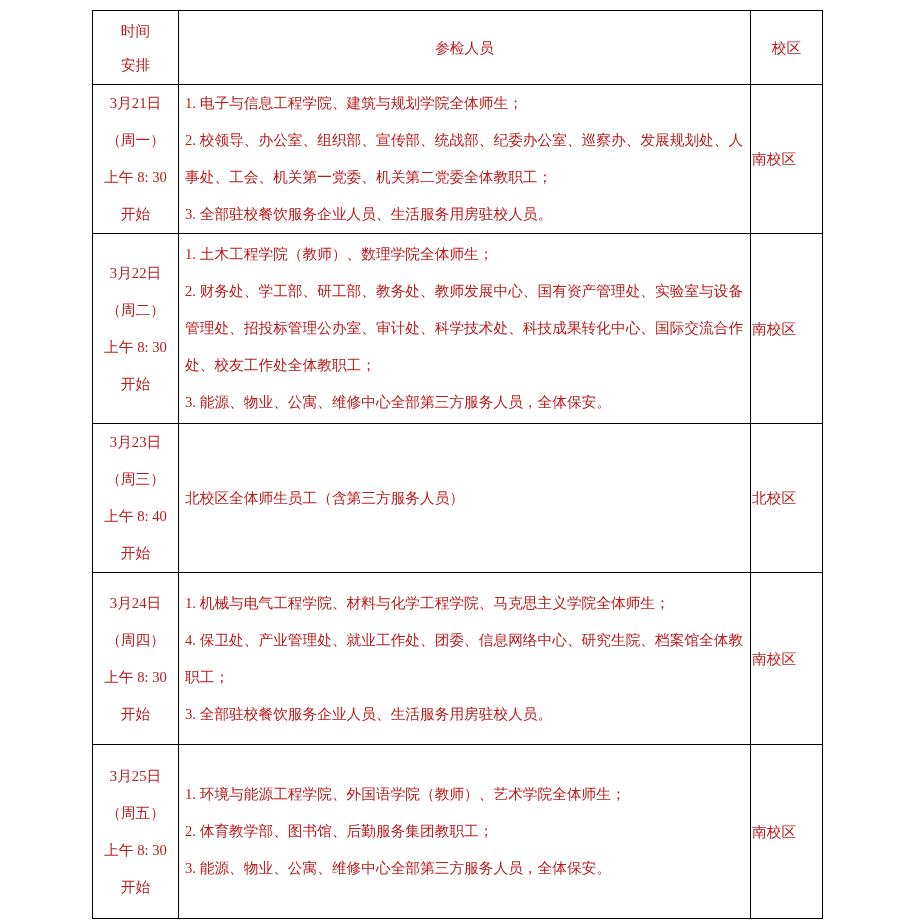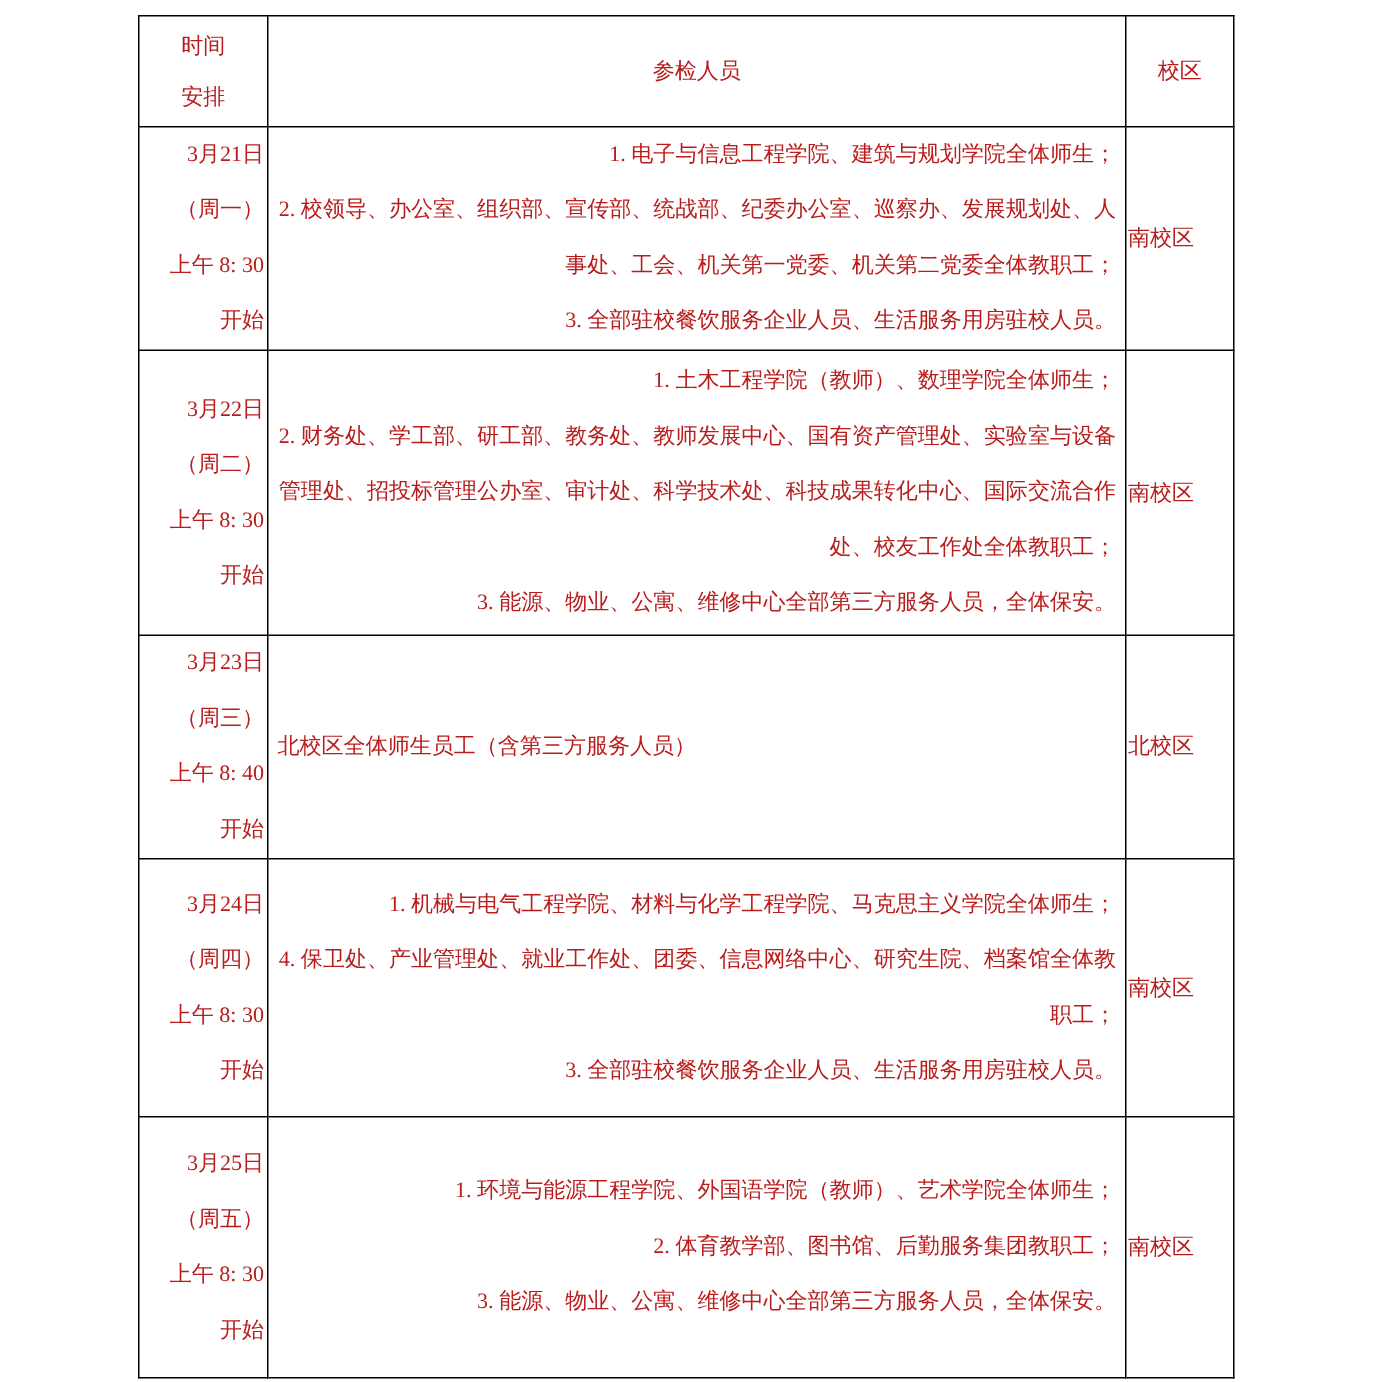--- a/index.html
+++ b/index.html
@@ -41,27 +41,27 @@
   tr.h4 { height: 172px; }
   tr.h5 { height: 174px; }
 
   th.head {
     font-weight: bold;
     text-align: center;
     white-space: pre-line;
     line-height: 34px;
   }
   td.time {
-    text-align: right;
+    text-align: center;
     white-space: pre-line;
     line-height: 37px;
     padding: 0 2px;
   }
   td.personnel {
-    text-align: right;
+    text-align: left;
     padding: 0 6px;
     line-height: 37px;
   }
   td.personnel .item { margin: 0; }
   td.personnel.centered { text-align: left; }
   td.campus {
     text-align: left;
     line-height: 20px;
   }
 </style>

